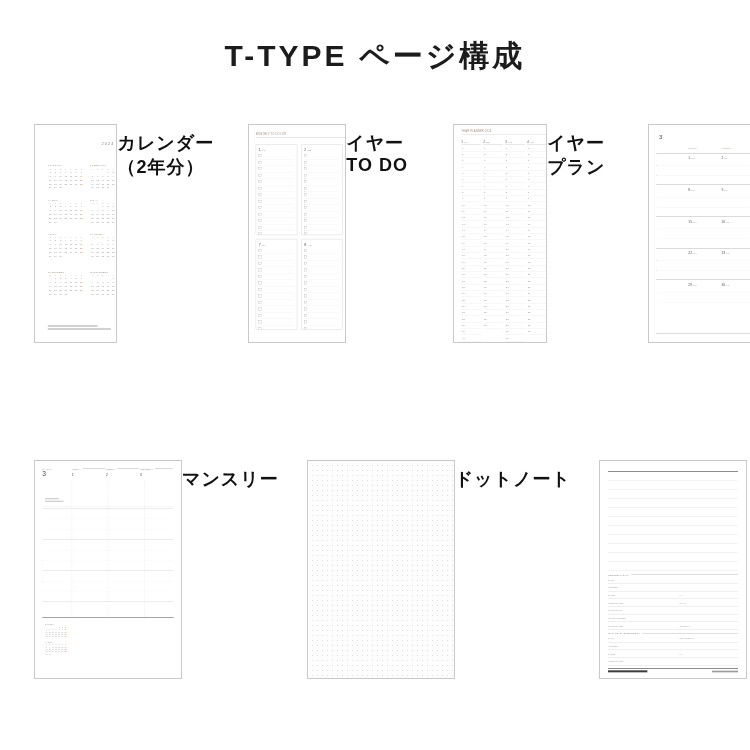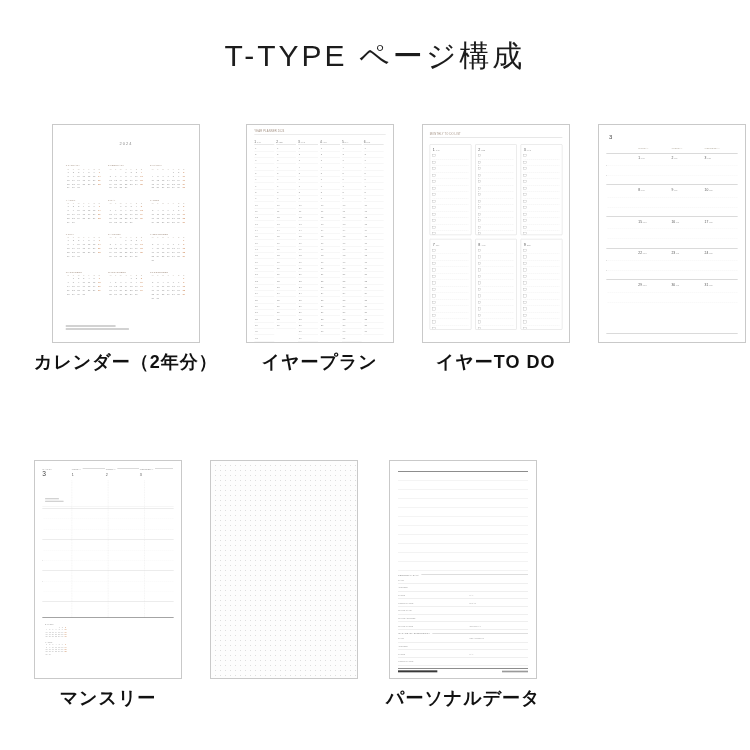--- a/index.html
+++ b/index.html
@@ -2,25 +2,25 @@
 <html><head>
 <meta charset="utf-8">
 <style>
   html,body{margin:0;padding:0;}
   body{
     width:750px;height:750px;background:#ffffff;position:relative;overflow:hidden;
     font-family:"Liberation Sans","DejaVu Sans",sans-serif;
   }
   .title{
     position:absolute;top:36px;left:0;width:100%;text-align:center;
-    font-size:30px;font-weight:normal;letter-spacing:3px;color:#1c1c1c;
+    font-size:30px;font-weight:bold;letter-spacing:3px;color:#1c1c1c;
   }
   .row{position:absolute;left:34px;display:flex;gap:28px;}
   .row1{top:124px;} .row2{top:460px;}
-  .card{display:flex;flex-direction:column;align-items:center;}
+  .card{display:flex;flex-direction:row;}
   .page{
     width:146px;height:217px;border:1px solid #c9c9c9;background:#fff;
     position:relative;overflow:hidden;
   }
   .card-label{margin-top:7px;font-size:18px;font-weight:bold;color:#111;letter-spacing:1px;}
   .inner{
     position:absolute;top:0;left:0;width:438px;height:651px;
     transform:scale(0.33333);transform-origin:0 0;
   }
   .bar{height:4px;background:#c4c4c4;margin-top:5px;border-radius:1px;}
@@ -697,20 +697,282 @@
           <div class="cal-note">
      <div class="bar" style="width:150px"></div>
             <div class="bar" style="width:190px"></div>
    </div>
         </div>
       </div>
     <div class="card-label">カレンダー（2年分）</div>
   </div>
   <div class="card">
     <div class="page">
+        <div class="inner" id="p-todo">
+          <div class="td-title">MONTHLY TO DO LIST</div>
+          <div class="td-grid">
+            <div class="td-box">
+              <div><span class="td-num">1</span><span class="td-mon">JAN</span></div>
+              <div class="td-row">
+                <span class="td-chk"></span>
+              </div>
+              <div class="td-row">
+                <span class="td-chk"></span>
+              </div>
+              <div class="td-row">
+                <span class="td-chk"></span>
+              </div>
+              <div class="td-row">
+                <span class="td-chk"></span>
+              </div>
+              <div class="td-row">
+                <span class="td-chk"></span>
+              </div>
+              <div class="td-row">
+                <span class="td-chk"></span>
+              </div>
+              <div class="td-row">
+                <span class="td-chk"></span>
+              </div>
+              <div class="td-row">
+                <span class="td-chk"></span>
+              </div>
+              <div class="td-row">
+                <span class="td-chk"></span>
+              </div>
+              <div class="td-row">
+                <span class="td-chk"></span>
+              </div>
+              <div class="td-row">
+                <span class="td-chk"></span>
+              </div>
+              <div class="td-row">
+                <span class="td-chk"></span>
+              </div>
+              <div class="td-row">
+                <span class="td-chk"></span>
+              </div>
+            </div>
+            <div class="td-box">
+              <div><span class="td-num">2</span><span class="td-mon">FEB</span></div>
+              <div class="td-row">
+                <span class="td-chk"></span>
+              </div>
+              <div class="td-row">
+                <span class="td-chk"></span>
+              </div>
+              <div class="td-row">
+                <span class="td-chk"></span>
+              </div>
+              <div class="td-row">
+                <span class="td-chk"></span>
+              </div>
+              <div class="td-row">
+                <span class="td-chk"></span>
+              </div>
+              <div class="td-row">
+                <span class="td-chk"></span>
+              </div>
+              <div class="td-row">
+                <span class="td-chk"></span>
+              </div>
+              <div class="td-row">
+                <span class="td-chk"></span>
+              </div>
+              <div class="td-row">
+                <span class="td-chk"></span>
+              </div>
+              <div class="td-row">
+                <span class="td-chk"></span>
+              </div>
+              <div class="td-row">
+                <span class="td-chk"></span>
+              </div>
+              <div class="td-row">
+                <span class="td-chk"></span>
+              </div>
+              <div class="td-row">
+                <span class="td-chk"></span>
+              </div>
+            </div>
+            <div class="td-box">
+              <div><span class="td-num">3</span><span class="td-mon">MAR</span></div>
+              <div class="td-row">
+                <span class="td-chk"></span>
+              </div>
+              <div class="td-row">
+                <span class="td-chk"></span>
+              </div>
+              <div class="td-row">
+                <span class="td-chk"></span>
+              </div>
+              <div class="td-row">
+                <span class="td-chk"></span>
+              </div>
+              <div class="td-row">
+                <span class="td-chk"></span>
+              </div>
+              <div class="td-row">
+                <span class="td-chk"></span>
+              </div>
+              <div class="td-row">
+                <span class="td-chk"></span>
+              </div>
+              <div class="td-row">
+                <span class="td-chk"></span>
+              </div>
+              <div class="td-row">
+                <span class="td-chk"></span>
+              </div>
+              <div class="td-row">
+                <span class="td-chk"></span>
+              </div>
+              <div class="td-row">
+                <span class="td-chk"></span>
+              </div>
+              <div class="td-row">
+                <span class="td-chk"></span>
+              </div>
+              <div class="td-row">
+                <span class="td-chk"></span>
+              </div>
+            </div>
+            <div class="td-box">
+              <div><span class="td-num">7</span><span class="td-mon">JUL</span></div>
+              <div class="td-row">
+                <span class="td-chk"></span>
+              </div>
+              <div class="td-row">
+                <span class="td-chk"></span>
+              </div>
+              <div class="td-row">
+                <span class="td-chk"></span>
+              </div>
+              <div class="td-row">
+                <span class="td-chk"></span>
+              </div>
+              <div class="td-row">
+                <span class="td-chk"></span>
+              </div>
+              <div class="td-row">
+                <span class="td-chk"></span>
+              </div>
+              <div class="td-row">
+                <span class="td-chk"></span>
+              </div>
+              <div class="td-row">
+                <span class="td-chk"></span>
+              </div>
+              <div class="td-row">
+                <span class="td-chk"></span>
+              </div>
+              <div class="td-row">
+                <span class="td-chk"></span>
+              </div>
+              <div class="td-row">
+                <span class="td-chk"></span>
+              </div>
+              <div class="td-row">
+                <span class="td-chk"></span>
+              </div>
+              <div class="td-row">
+                <span class="td-chk"></span>
+              </div>
+            </div>
+            <div class="td-box">
+              <div><span class="td-num">8</span><span class="td-mon">AUG</span></div>
+              <div class="td-row">
+                <span class="td-chk"></span>
+              </div>
+              <div class="td-row">
+                <span class="td-chk"></span>
+              </div>
+              <div class="td-row">
+                <span class="td-chk"></span>
+              </div>
+              <div class="td-row">
+                <span class="td-chk"></span>
+              </div>
+              <div class="td-row">
+                <span class="td-chk"></span>
+              </div>
+              <div class="td-row">
+                <span class="td-chk"></span>
+              </div>
+              <div class="td-row">
+                <span class="td-chk"></span>
+              </div>
+              <div class="td-row">
+                <span class="td-chk"></span>
+              </div>
+              <div class="td-row">
+                <span class="td-chk"></span>
+              </div>
+              <div class="td-row">
+                <span class="td-chk"></span>
+              </div>
+              <div class="td-row">
+                <span class="td-chk"></span>
+              </div>
+              <div class="td-row">
+                <span class="td-chk"></span>
+              </div>
+              <div class="td-row">
+                <span class="td-chk"></span>
+              </div>
+            </div>
+            <div class="td-box">
+              <div><span class="td-num">9</span><span class="td-mon">SEP</span></div>
+              <div class="td-row">
+                <span class="td-chk"></span>
+              </div>
+              <div class="td-row">
+                <span class="td-chk"></span>
+              </div>
+              <div class="td-row">
+                <span class="td-chk"></span>
+              </div>
+              <div class="td-row">
+                <span class="td-chk"></span>
+              </div>
+              <div class="td-row">
+                <span class="td-chk"></span>
+              </div>
+              <div class="td-row">
+                <span class="td-chk"></span>
+              </div>
+              <div class="td-row">
+                <span class="td-chk"></span>
+              </div>
+              <div class="td-row">
+                <span class="td-chk"></span>
+              </div>
+              <div class="td-row">
+                <span class="td-chk"></span>
+              </div>
+              <div class="td-row">
+                <span class="td-chk"></span>
+              </div>
+              <div class="td-row">
+                <span class="td-chk"></span>
+              </div>
+              <div class="td-row">
+                <span class="td-chk"></span>
+              </div>
+              <div class="td-row">
+                <span class="td-chk"></span>
+              </div>
+            </div>
+          </div>
+        </div>
+      </div>
+    <div class="card-label">イヤーTO DO</div>
+  </div>
+  <div class="card">
+    <div class="page">
         <div class="inner" id="p-yearplan">
           <div class="yp-title">YEAR PLANNER 2024</div>
           <div class="yp-cols">
             <div class="yp-col">
               <div class="yp-head"><span class="yp-num">1</span><span class="yp-mon">JAN</span></div>
               <div class="yp-row">1</div>
               <div class="yp-row">2</div>
               <div class="yp-row">3</div>
               <div class="yp-row">4</div>
               <div class="yp-row">5</div>
@@ -907,282 +1169,20 @@
               <div class="yp-row">29</div>
               <div class="yp-row sun">30</div>
             </div>
           </div>
         </div>
       </div>
     <div class="card-label">イヤープラン</div>
   </div>
   <div class="card">
     <div class="page">
-        <div class="inner" id="p-todo">
-          <div class="td-title">MONTHLY TO DO LIST</div>
-          <div class="td-grid">
-            <div class="td-box">
-              <div><span class="td-num">1</span><span class="td-mon">JAN</span></div>
-              <div class="td-row">
-                <span class="td-chk"></span>
-              </div>
-              <div class="td-row">
-                <span class="td-chk"></span>
-              </div>
-              <div class="td-row">
-                <span class="td-chk"></span>
-              </div>
-              <div class="td-row">
-                <span class="td-chk"></span>
-              </div>
-              <div class="td-row">
-                <span class="td-chk"></span>
-              </div>
-              <div class="td-row">
-                <span class="td-chk"></span>
-              </div>
-              <div class="td-row">
-                <span class="td-chk"></span>
-              </div>
-              <div class="td-row">
-                <span class="td-chk"></span>
-              </div>
-              <div class="td-row">
-                <span class="td-chk"></span>
-              </div>
-              <div class="td-row">
-                <span class="td-chk"></span>
-              </div>
-              <div class="td-row">
-                <span class="td-chk"></span>
-              </div>
-              <div class="td-row">
-                <span class="td-chk"></span>
-              </div>
-              <div class="td-row">
-                <span class="td-chk"></span>
-              </div>
-            </div>
-            <div class="td-box">
-              <div><span class="td-num">2</span><span class="td-mon">FEB</span></div>
-              <div class="td-row">
-                <span class="td-chk"></span>
-              </div>
-              <div class="td-row">
-                <span class="td-chk"></span>
-              </div>
-              <div class="td-row">
-                <span class="td-chk"></span>
-              </div>
-              <div class="td-row">
-                <span class="td-chk"></span>
-              </div>
-              <div class="td-row">
-                <span class="td-chk"></span>
-              </div>
-              <div class="td-row">
-                <span class="td-chk"></span>
-              </div>
-              <div class="td-row">
-                <span class="td-chk"></span>
-              </div>
-              <div class="td-row">
-                <span class="td-chk"></span>
-              </div>
-              <div class="td-row">
-                <span class="td-chk"></span>
-              </div>
-              <div class="td-row">
-                <span class="td-chk"></span>
-              </div>
-              <div class="td-row">
-                <span class="td-chk"></span>
-              </div>
-              <div class="td-row">
-                <span class="td-chk"></span>
-              </div>
-              <div class="td-row">
-                <span class="td-chk"></span>
-              </div>
-            </div>
-            <div class="td-box">
-              <div><span class="td-num">3</span><span class="td-mon">MAR</span></div>
-              <div class="td-row">
-                <span class="td-chk"></span>
-              </div>
-              <div class="td-row">
-                <span class="td-chk"></span>
-              </div>
-              <div class="td-row">
-                <span class="td-chk"></span>
-              </div>
-              <div class="td-row">
-                <span class="td-chk"></span>
-              </div>
-              <div class="td-row">
-                <span class="td-chk"></span>
-              </div>
-              <div class="td-row">
-                <span class="td-chk"></span>
-              </div>
-              <div class="td-row">
-                <span class="td-chk"></span>
-              </div>
-              <div class="td-row">
-                <span class="td-chk"></span>
-              </div>
-              <div class="td-row">
-                <span class="td-chk"></span>
-              </div>
-              <div class="td-row">
-                <span class="td-chk"></span>
-              </div>
-              <div class="td-row">
-                <span class="td-chk"></span>
-              </div>
-              <div class="td-row">
-                <span class="td-chk"></span>
-              </div>
-              <div class="td-row">
-                <span class="td-chk"></span>
-              </div>
-            </div>
-            <div class="td-box">
-              <div><span class="td-num">7</span><span class="td-mon">JUL</span></div>
-              <div class="td-row">
-                <span class="td-chk"></span>
-              </div>
-              <div class="td-row">
-                <span class="td-chk"></span>
-              </div>
-              <div class="td-row">
-                <span class="td-chk"></span>
-              </div>
-              <div class="td-row">
-                <span class="td-chk"></span>
-              </div>
-              <div class="td-row">
-                <span class="td-chk"></span>
-              </div>
-              <div class="td-row">
-                <span class="td-chk"></span>
-              </div>
-              <div class="td-row">
-                <span class="td-chk"></span>
-              </div>
-              <div class="td-row">
-                <span class="td-chk"></span>
-              </div>
-              <div class="td-row">
-                <span class="td-chk"></span>
-              </div>
-              <div class="td-row">
-                <span class="td-chk"></span>
-              </div>
-              <div class="td-row">
-                <span class="td-chk"></span>
-              </div>
-              <div class="td-row">
-                <span class="td-chk"></span>
-              </div>
-              <div class="td-row">
-                <span class="td-chk"></span>
-              </div>
-            </div>
-            <div class="td-box">
-              <div><span class="td-num">8</span><span class="td-mon">AUG</span></div>
-              <div class="td-row">
-                <span class="td-chk"></span>
-              </div>
-              <div class="td-row">
-                <span class="td-chk"></span>
-              </div>
-              <div class="td-row">
-                <span class="td-chk"></span>
-              </div>
-              <div class="td-row">
-                <span class="td-chk"></span>
-              </div>
-              <div class="td-row">
-                <span class="td-chk"></span>
-              </div>
-              <div class="td-row">
-                <span class="td-chk"></span>
-              </div>
-              <div class="td-row">
-                <span class="td-chk"></span>
-              </div>
-              <div class="td-row">
-                <span class="td-chk"></span>
-              </div>
-              <div class="td-row">
-                <span class="td-chk"></span>
-              </div>
-              <div class="td-row">
-                <span class="td-chk"></span>
-              </div>
-              <div class="td-row">
-                <span class="td-chk"></span>
-              </div>
-              <div class="td-row">
-                <span class="td-chk"></span>
-              </div>
-              <div class="td-row">
-                <span class="td-chk"></span>
-              </div>
-            </div>
-            <div class="td-box">
-              <div><span class="td-num">9</span><span class="td-mon">SEP</span></div>
-              <div class="td-row">
-                <span class="td-chk"></span>
-              </div>
-              <div class="td-row">
-                <span class="td-chk"></span>
-              </div>
-              <div class="td-row">
-                <span class="td-chk"></span>
-              </div>
-              <div class="td-row">
-                <span class="td-chk"></span>
-              </div>
-              <div class="td-row">
-                <span class="td-chk"></span>
-              </div>
-              <div class="td-row">
-                <span class="td-chk"></span>
-              </div>
-              <div class="td-row">
-                <span class="td-chk"></span>
-              </div>
-              <div class="td-row">
-                <span class="td-chk"></span>
-              </div>
-              <div class="td-row">
-                <span class="td-chk"></span>
-              </div>
-              <div class="td-row">
-                <span class="td-chk"></span>
-              </div>
-              <div class="td-row">
-                <span class="td-chk"></span>
-              </div>
-              <div class="td-row">
-                <span class="td-chk"></span>
-              </div>
-              <div class="td-row">
-                <span class="td-chk"></span>
-              </div>
-            </div>
-          </div>
-        </div>
-      </div>
-    <div class="card-label">イヤーTO DO</div>
-  </div>
-  <div class="card">
-    <div class="page">
         <div class="inner" id="p-monthly">
           <div class="mo-num">3</div>
           <div class="mo-heads">
             <div></div>
             <div>MONDAY</div>
             <div>TUESDAY</div>
             <div>WEDNESDAY</div>
           </div>
           <div class="mo-body">
             <div class="mo-week">
@@ -1365,20 +1365,21 @@
      </div>
           </div>
         </div>
       </div>
     <div class="card-label">マンスリー</div>
   </div>
   <div class="card">
     <div class="page">
         <div class="dots"></div>
       </div>
+    <div class="card-label">ドットノート</div>
   </div>
   <div class="card">
     <div class="page">
         <div class="inner" id="p-personal">
           <div class="pd-flow">
             <div class="pd-rule"></div>
             <div class="pd-rule"></div>
             <div class="pd-rule"></div>
             <div class="pd-rule"></div>
             <div class="pd-rule"></div>
@@ -1407,15 +1408,14 @@
             <div class="pd-field"><span>ADDRESS</span></div>
             <div class="pd-field"><span>PHONE</span><span class="pd-mid">FAX</span></div>
             <div class="pd-field"><span>MOBILE PHONE</span></div>
             <div class="pd-footer">
      <span class="pd-fl"></span>
      <span class="pd-fr"></span>
    </div>
           </div>
         </div>
       </div>
-    <div class="card-label">パーソナルデータ</div>
   </div>
 </div>
 
 </body></html>

